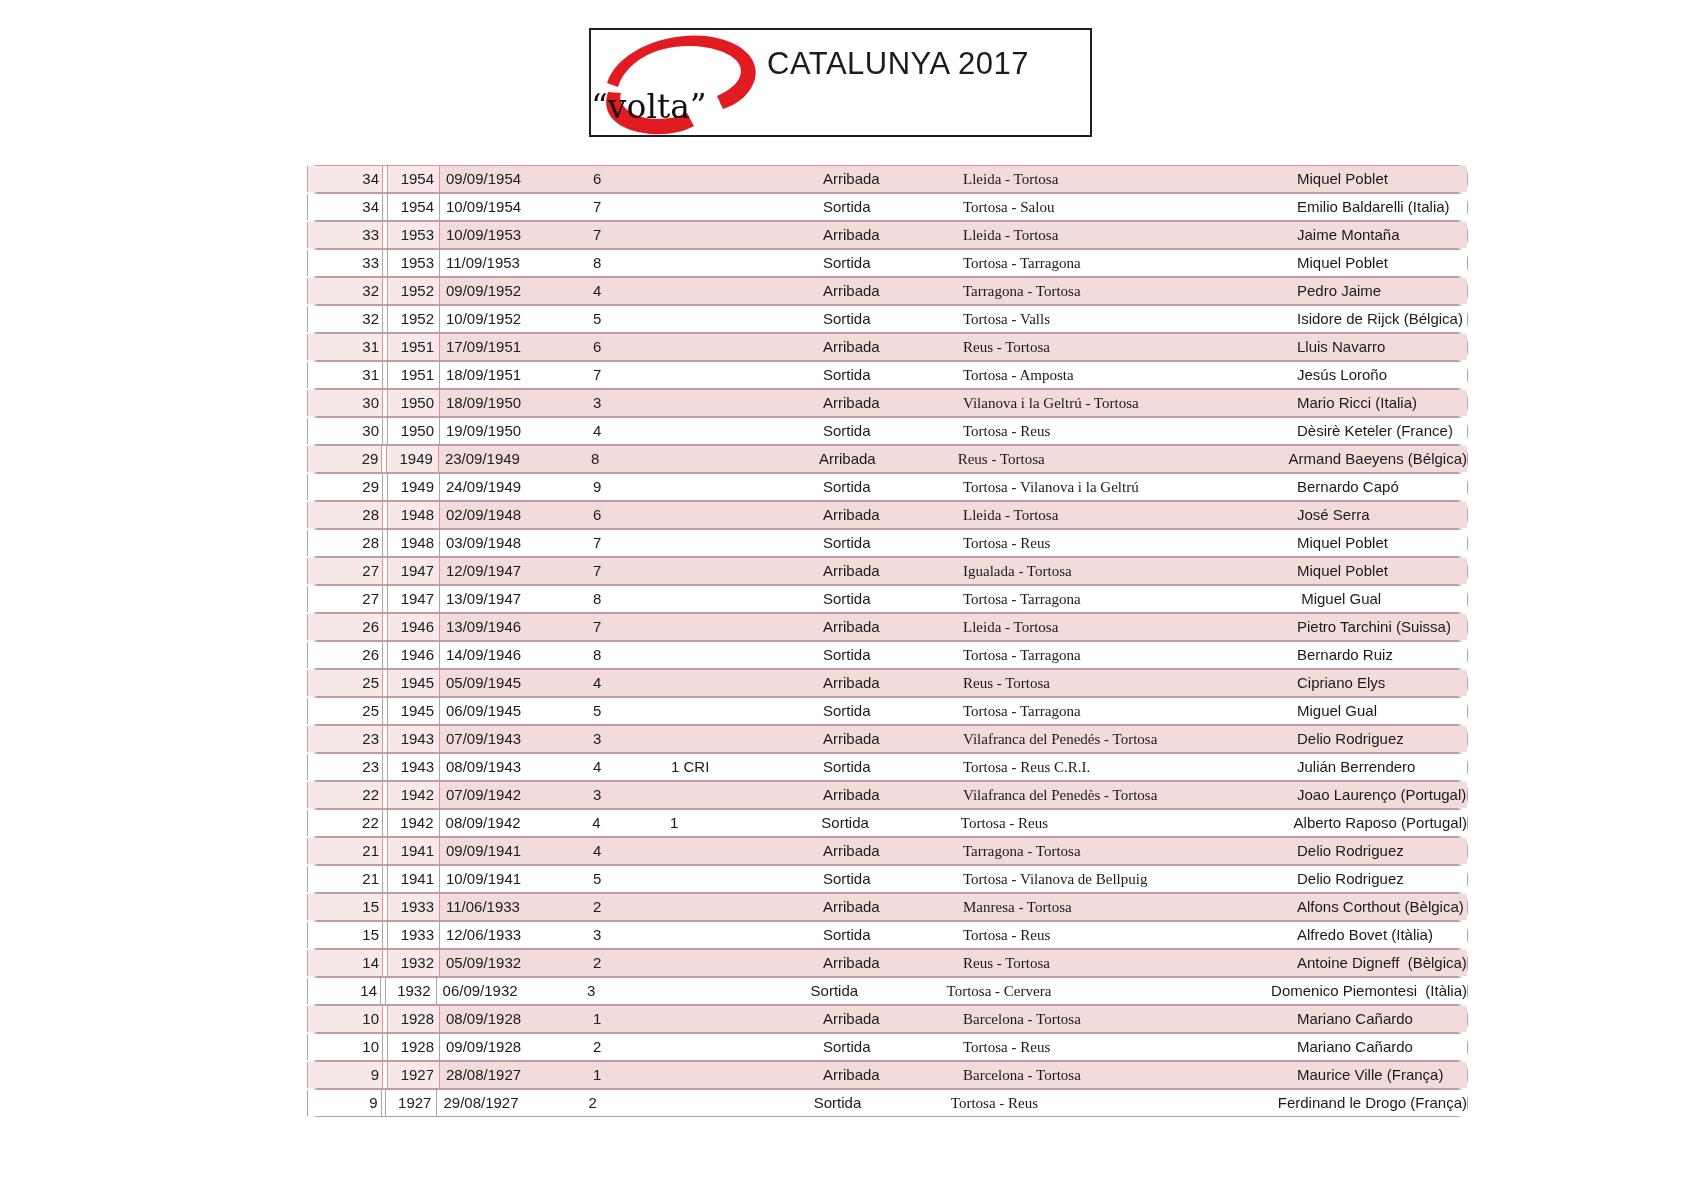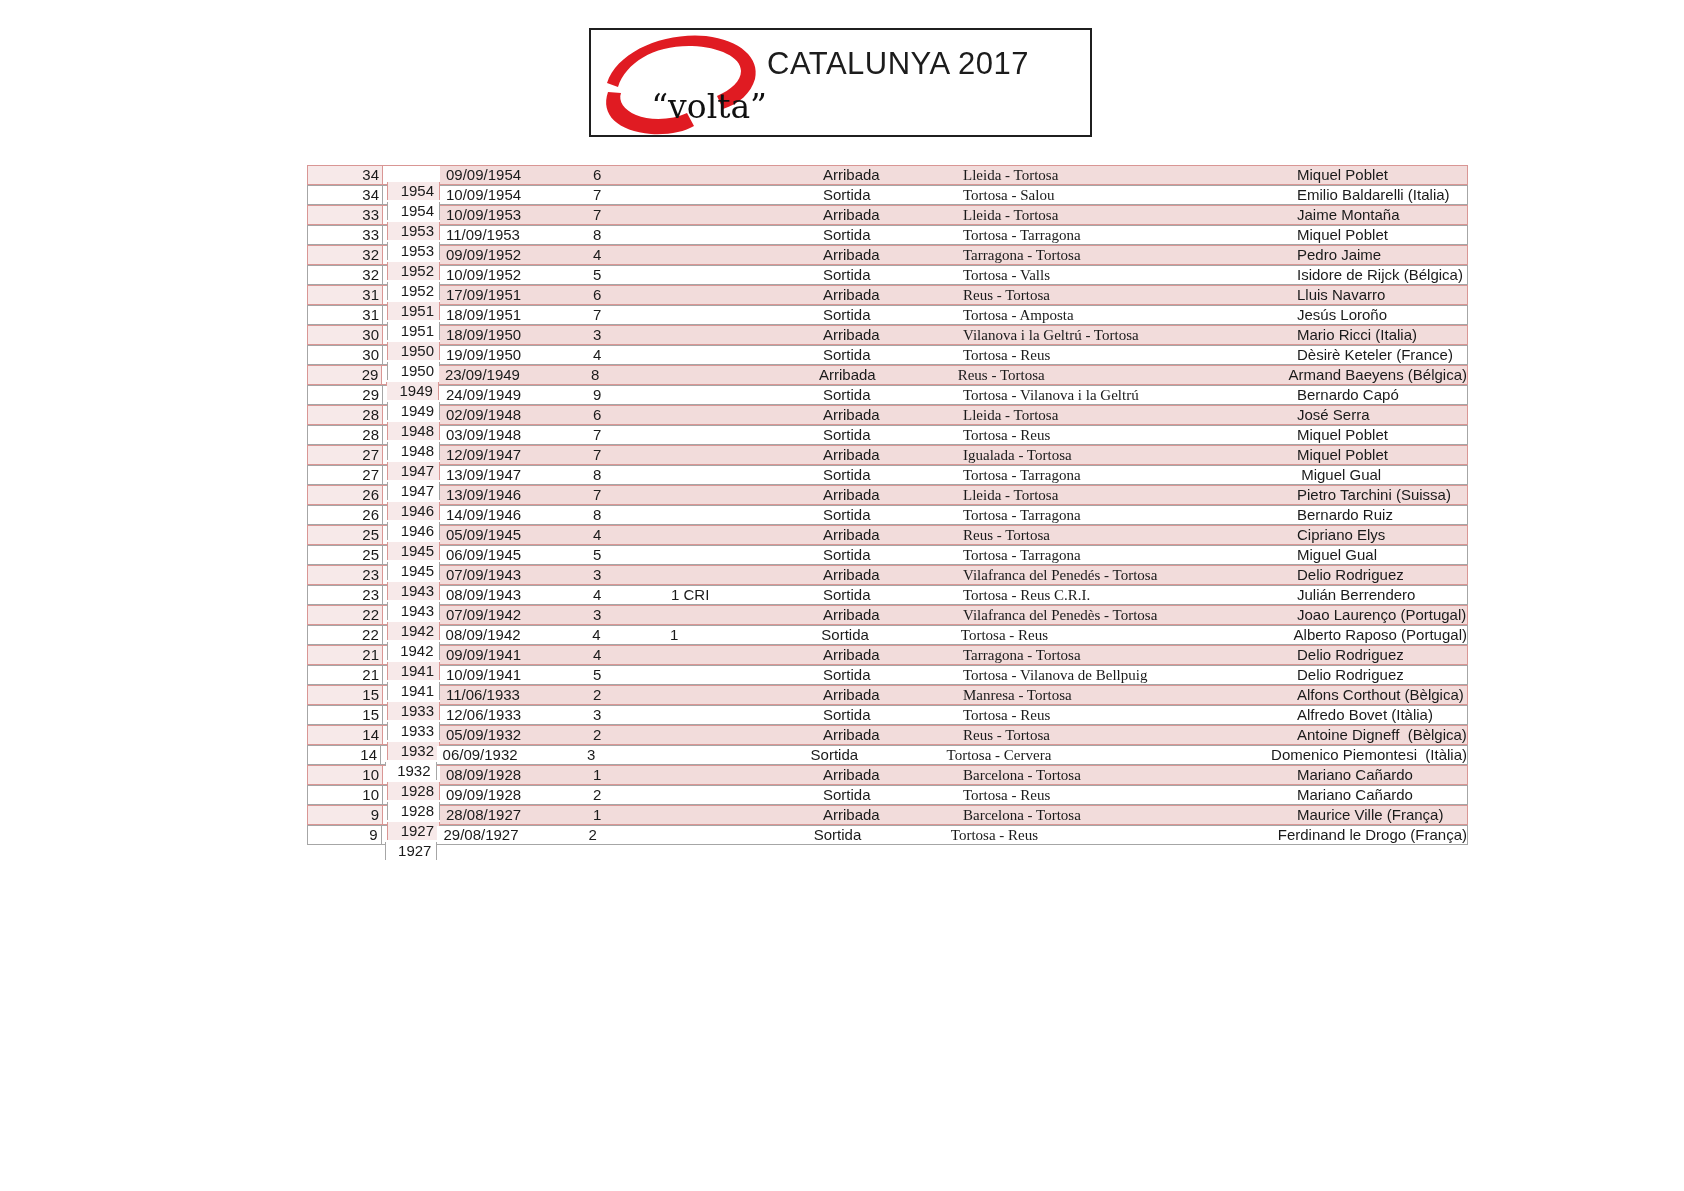--- a/index.html
+++ b/index.html
@@ -8,39 +8,39 @@
     font-family:"Liberation Sans","DejaVu Sans",sans-serif;color:#1a1a1a;
     overflow:hidden;
   }
   
   .logo-box{
     position:absolute;left:589px;top:28px;width:503px;height:109px;
     border:2px solid #1f1f1f;background:#ffffff;box-sizing:border-box;
   }
   .logo-art{position:absolute;left:2px;top:0px;width:176px;height:105px;}
   .logo-word{
-    position:absolute;left:0;top:57px;width:176px;text-align:right;
+    position:absolute;left:0;top:57px;width:176px;text-align:left;
     font-family:"DejaVu Serif","Liberation Serif",serif;
     font-size:33px;color:#101010;letter-spacing:0px;
   }
   .box-title{
     position:absolute;left:176px;top:14px;
     font-size:31px;line-height:40px;font-weight:400;color:#1c1c1c;
     letter-spacing:0.5px;white-space:nowrap;
   }
   
   .sheet-table{
     position:absolute;left:307px;top:165px;width:1161px;
     font-size:15px;
   }
   .row{
-    display:flex;height:20px;box-sizing:border-box;
+    display:flex;height:28px;box-sizing:border-box;
     border-top:1px solid var(--bc);border-bottom:1px solid var(--bc);
     border-right:1px solid var(--bc);
-    align-items:center;line-height:20px;
+    align-items:flex-end;line-height:20px;border-radius:10px;
   }
   .row.pink{--bc:#d99694;--fillMain:#f2dcdb;--fillLight:#f7e9e9;}
   .row.white{--bc:#a6a6a6;--fillMain:#ffffff;--fillLight:#ffffff;}
   .cell{box-sizing:border-box;height:100%;display:flex;align-items:center;overflow:visible;white-space:nowrap;}
   .c-edition{width:76px;justify-content:flex-end;padding-right:3px;
     background:var(--fillLight);border-left:1px solid var(--bc);border-right:1px solid var(--bc);}
   .c-gap{width:4px;background:#ffffff;}
   .c-year{width:53px;justify-content:flex-end;padding-right:5px;
     background:var(--fillLight);border-left:1px solid var(--bc);border-right:1px solid var(--bc);margin-top:32px;}
   .c-date{width:93px;padding-left:6px;background:var(--fillMain);}

